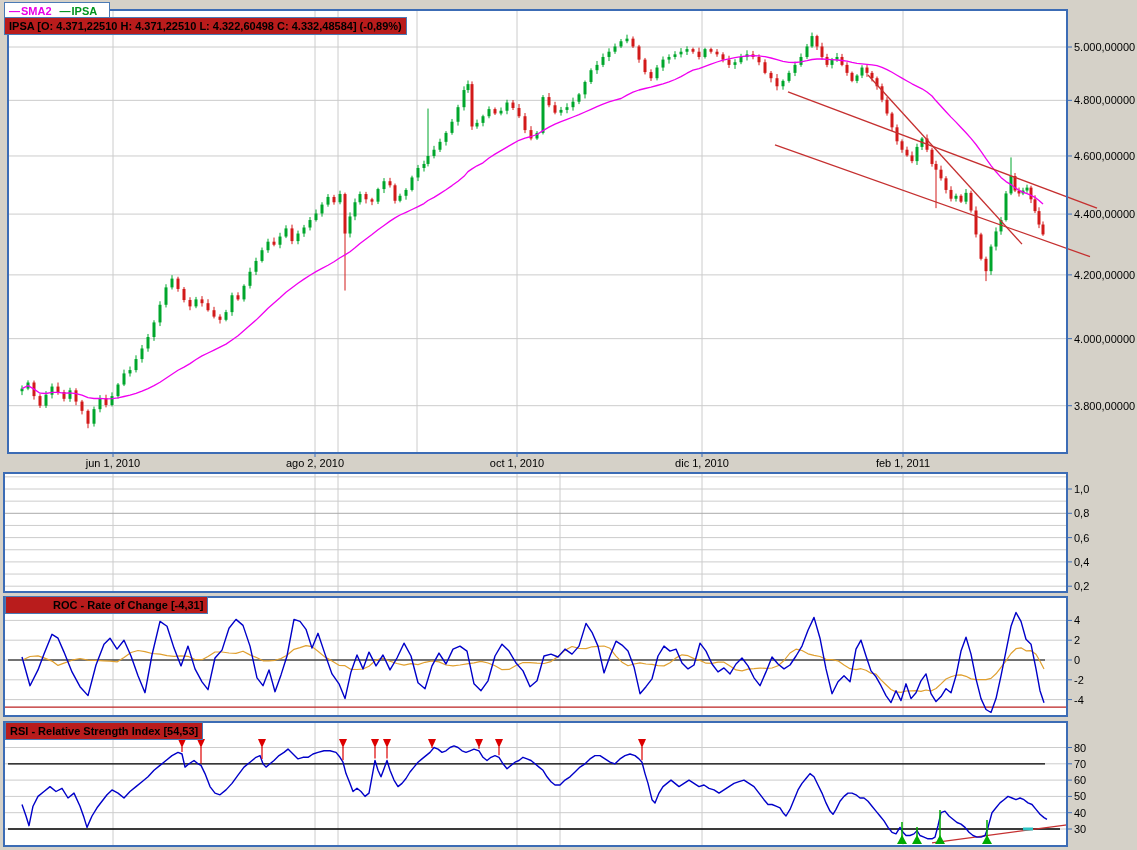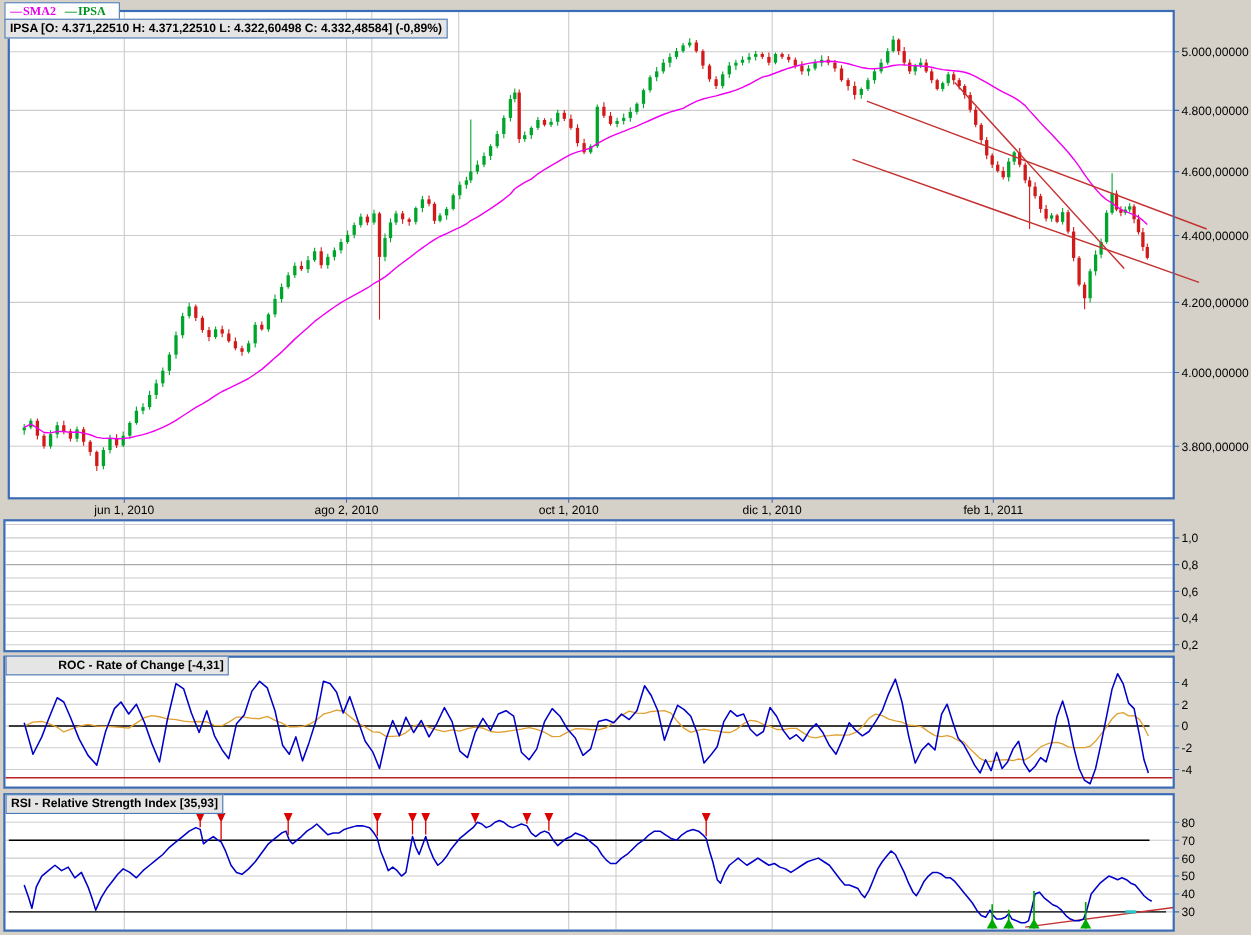--- a/index.html
+++ b/index.html
@@ -1,24 +1,24 @@
 <!DOCTYPE html>
 <html><head>
 <meta charset="utf-8">
 <style>
   html,body{margin:0;padding:0;}
   body{background:#d5d1c8;}
   .screen{position:relative;width:1137px;height:850px;background:#d5d1c8;overflow:hidden;
           font-family:"Liberation Sans",sans-serif;}
   #chart-svg{position:absolute;left:0;top:0;}
-  .box{position:absolute;border:1px solid #4a7ab5;background:#e5e5e5;
+  .box{position:absolute;border:1px solid #4a7ab5;background:#b91c1c;
        font:bold 11px/14px "Liberation Sans",sans-serif;color:#000;
        padding:1px 4px;white-space:nowrap;z-index:5;}
   #legend-box{left:4px;top:2px;background:#ffffff;}
-  #legend-box .li{margin-right:8px;font-weight:bold;font-family:Liberation Serif, serif;}
+  #legend-box .li{margin-right:8px;font-weight:bold;}
   #legend-box .dash{font-weight:bold;margin-right:1px;}
   #info-box{left:4px;top:17px;}
   #roc-label{left:5px;top:596px;padding-left:47px;}
   #rsi-label{left:5px;top:722px;}
 </style>
 </head>
 <body>
 
 <div class="screen">
   <svg id="chart-svg" width="1137" height="850">
@@ -565,15 +565,15 @@
 
   <div class="box" id="info-box">
     <span>IPSA [O: 4.371,22510  H: 4.371,22510  L: 4.322,60498  C: 4.332,48584] (-0,89%)</span>
   </div>
 
   <div class="box" id="roc-label">
     <span>ROC - Rate of Change [-4,31]</span>
   </div>
 
   <div class="box" id="rsi-label">
-    <span>RSI - Relative Strength Index [35,93]</span>
+    <span>RSI - Relative Strength Index [54,53]</span>
   </div>
 </div>
 
 </body></html>

